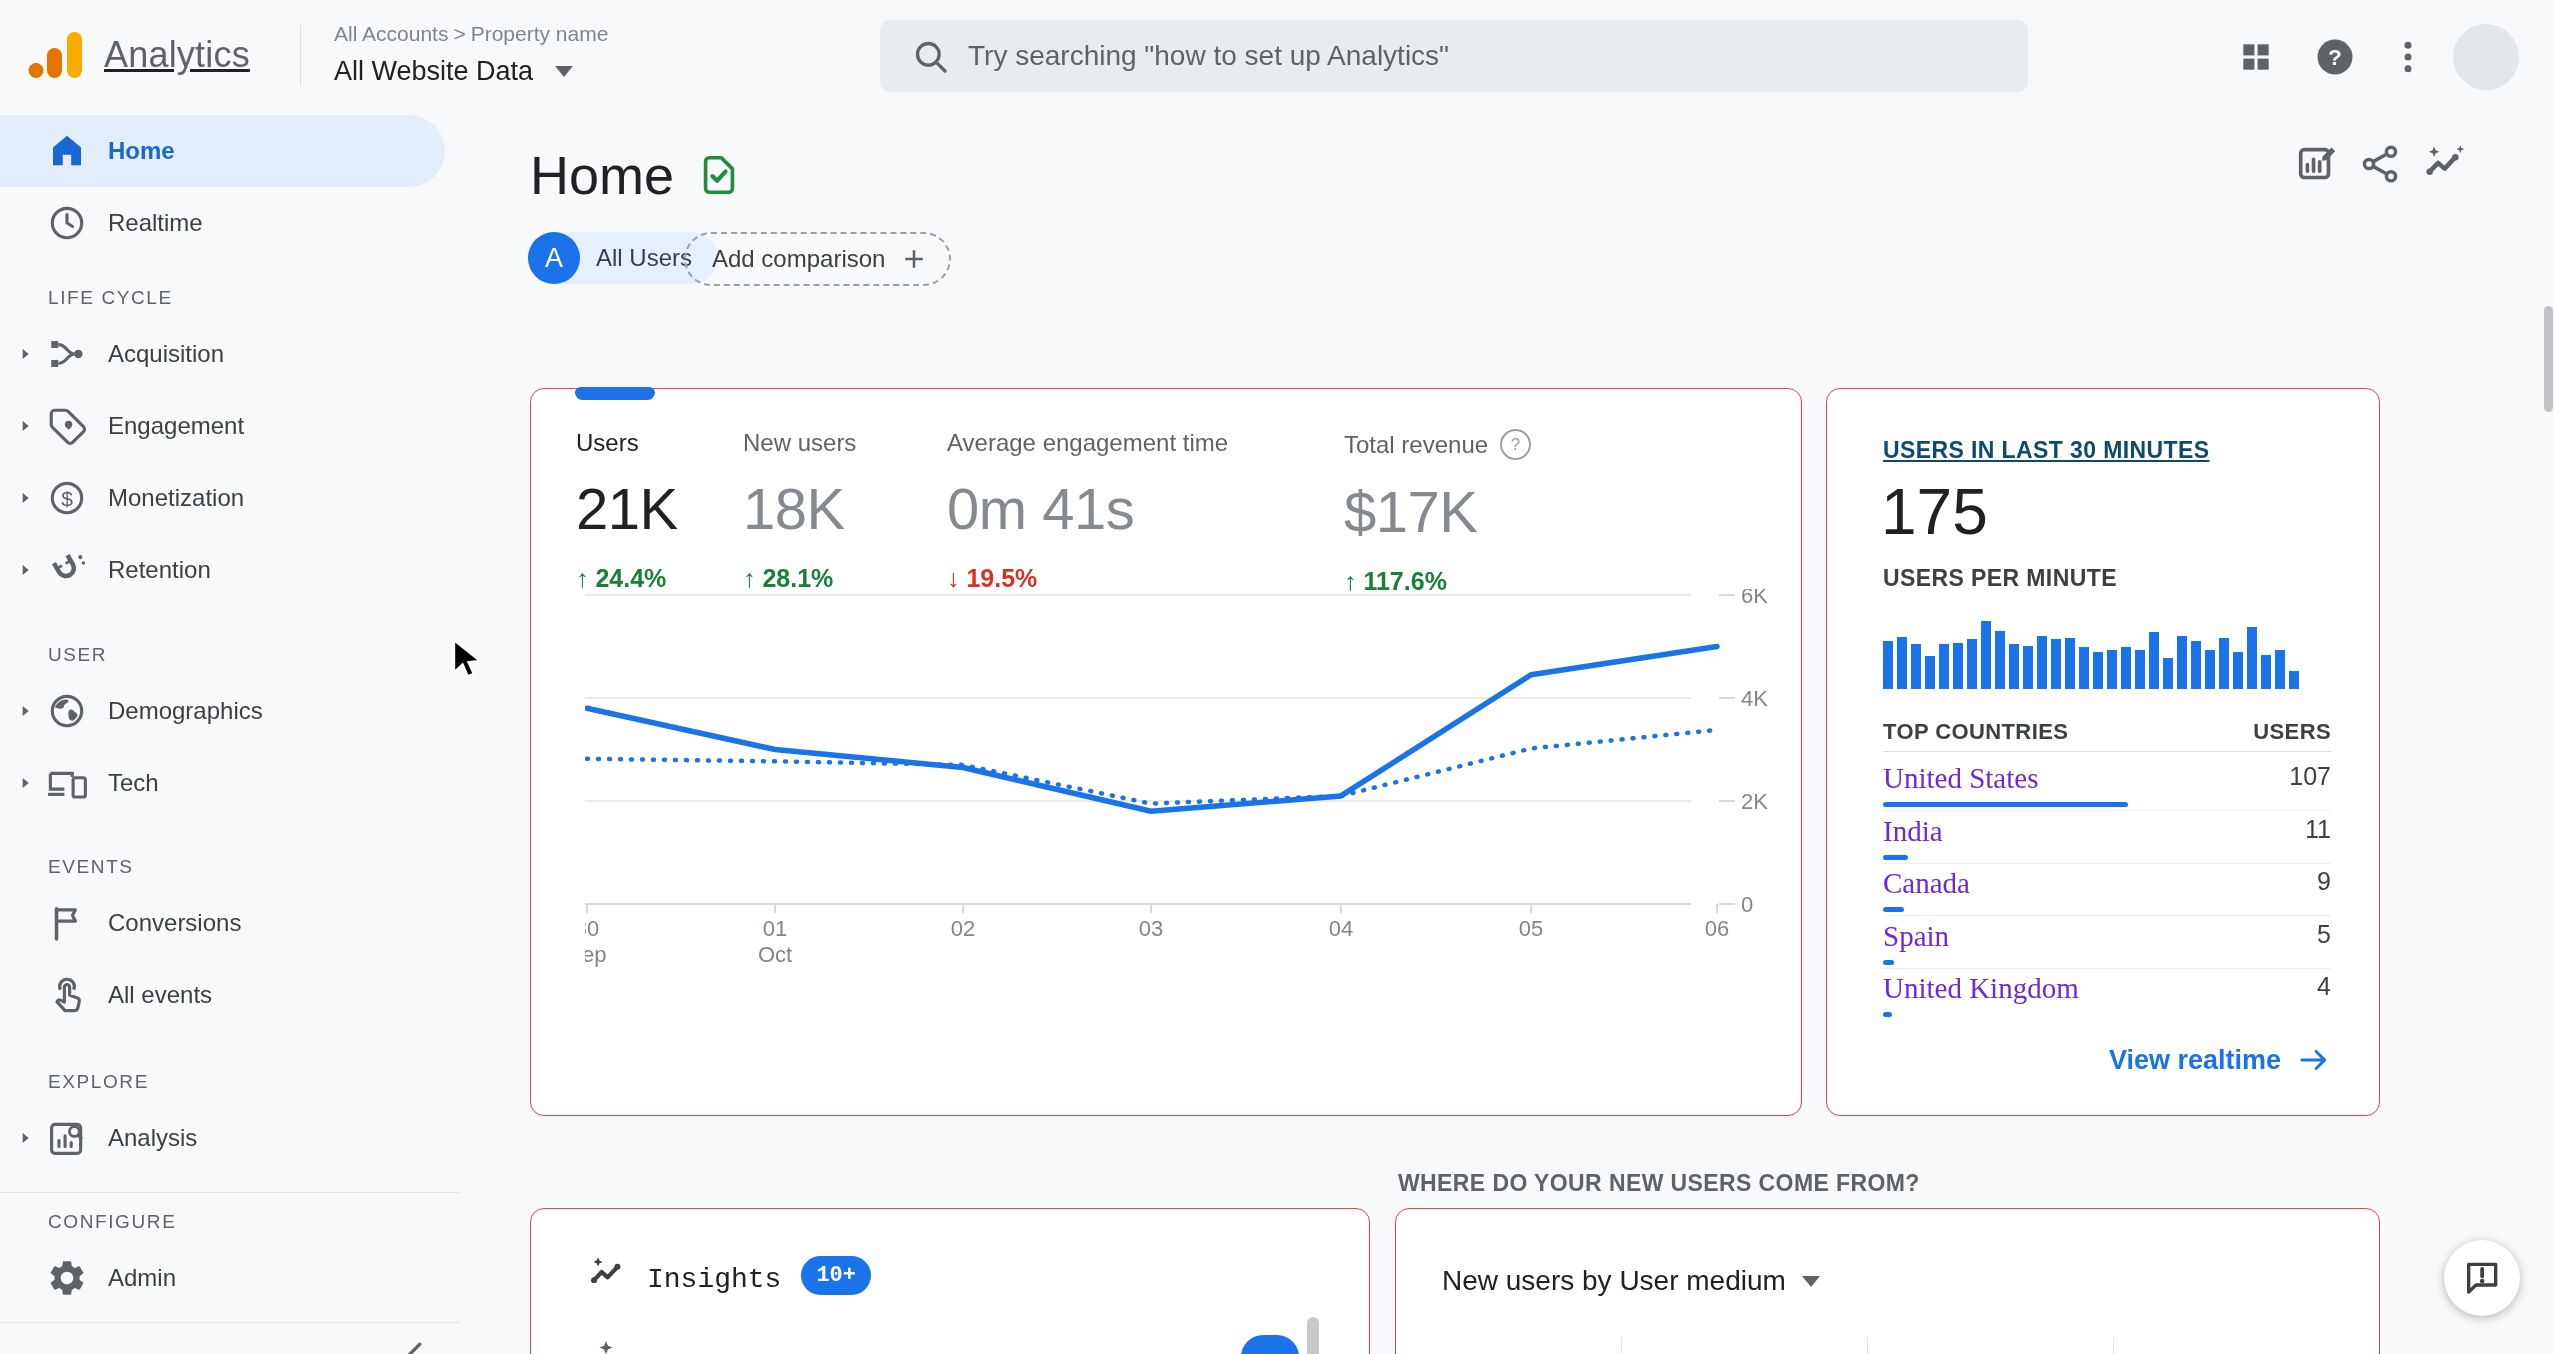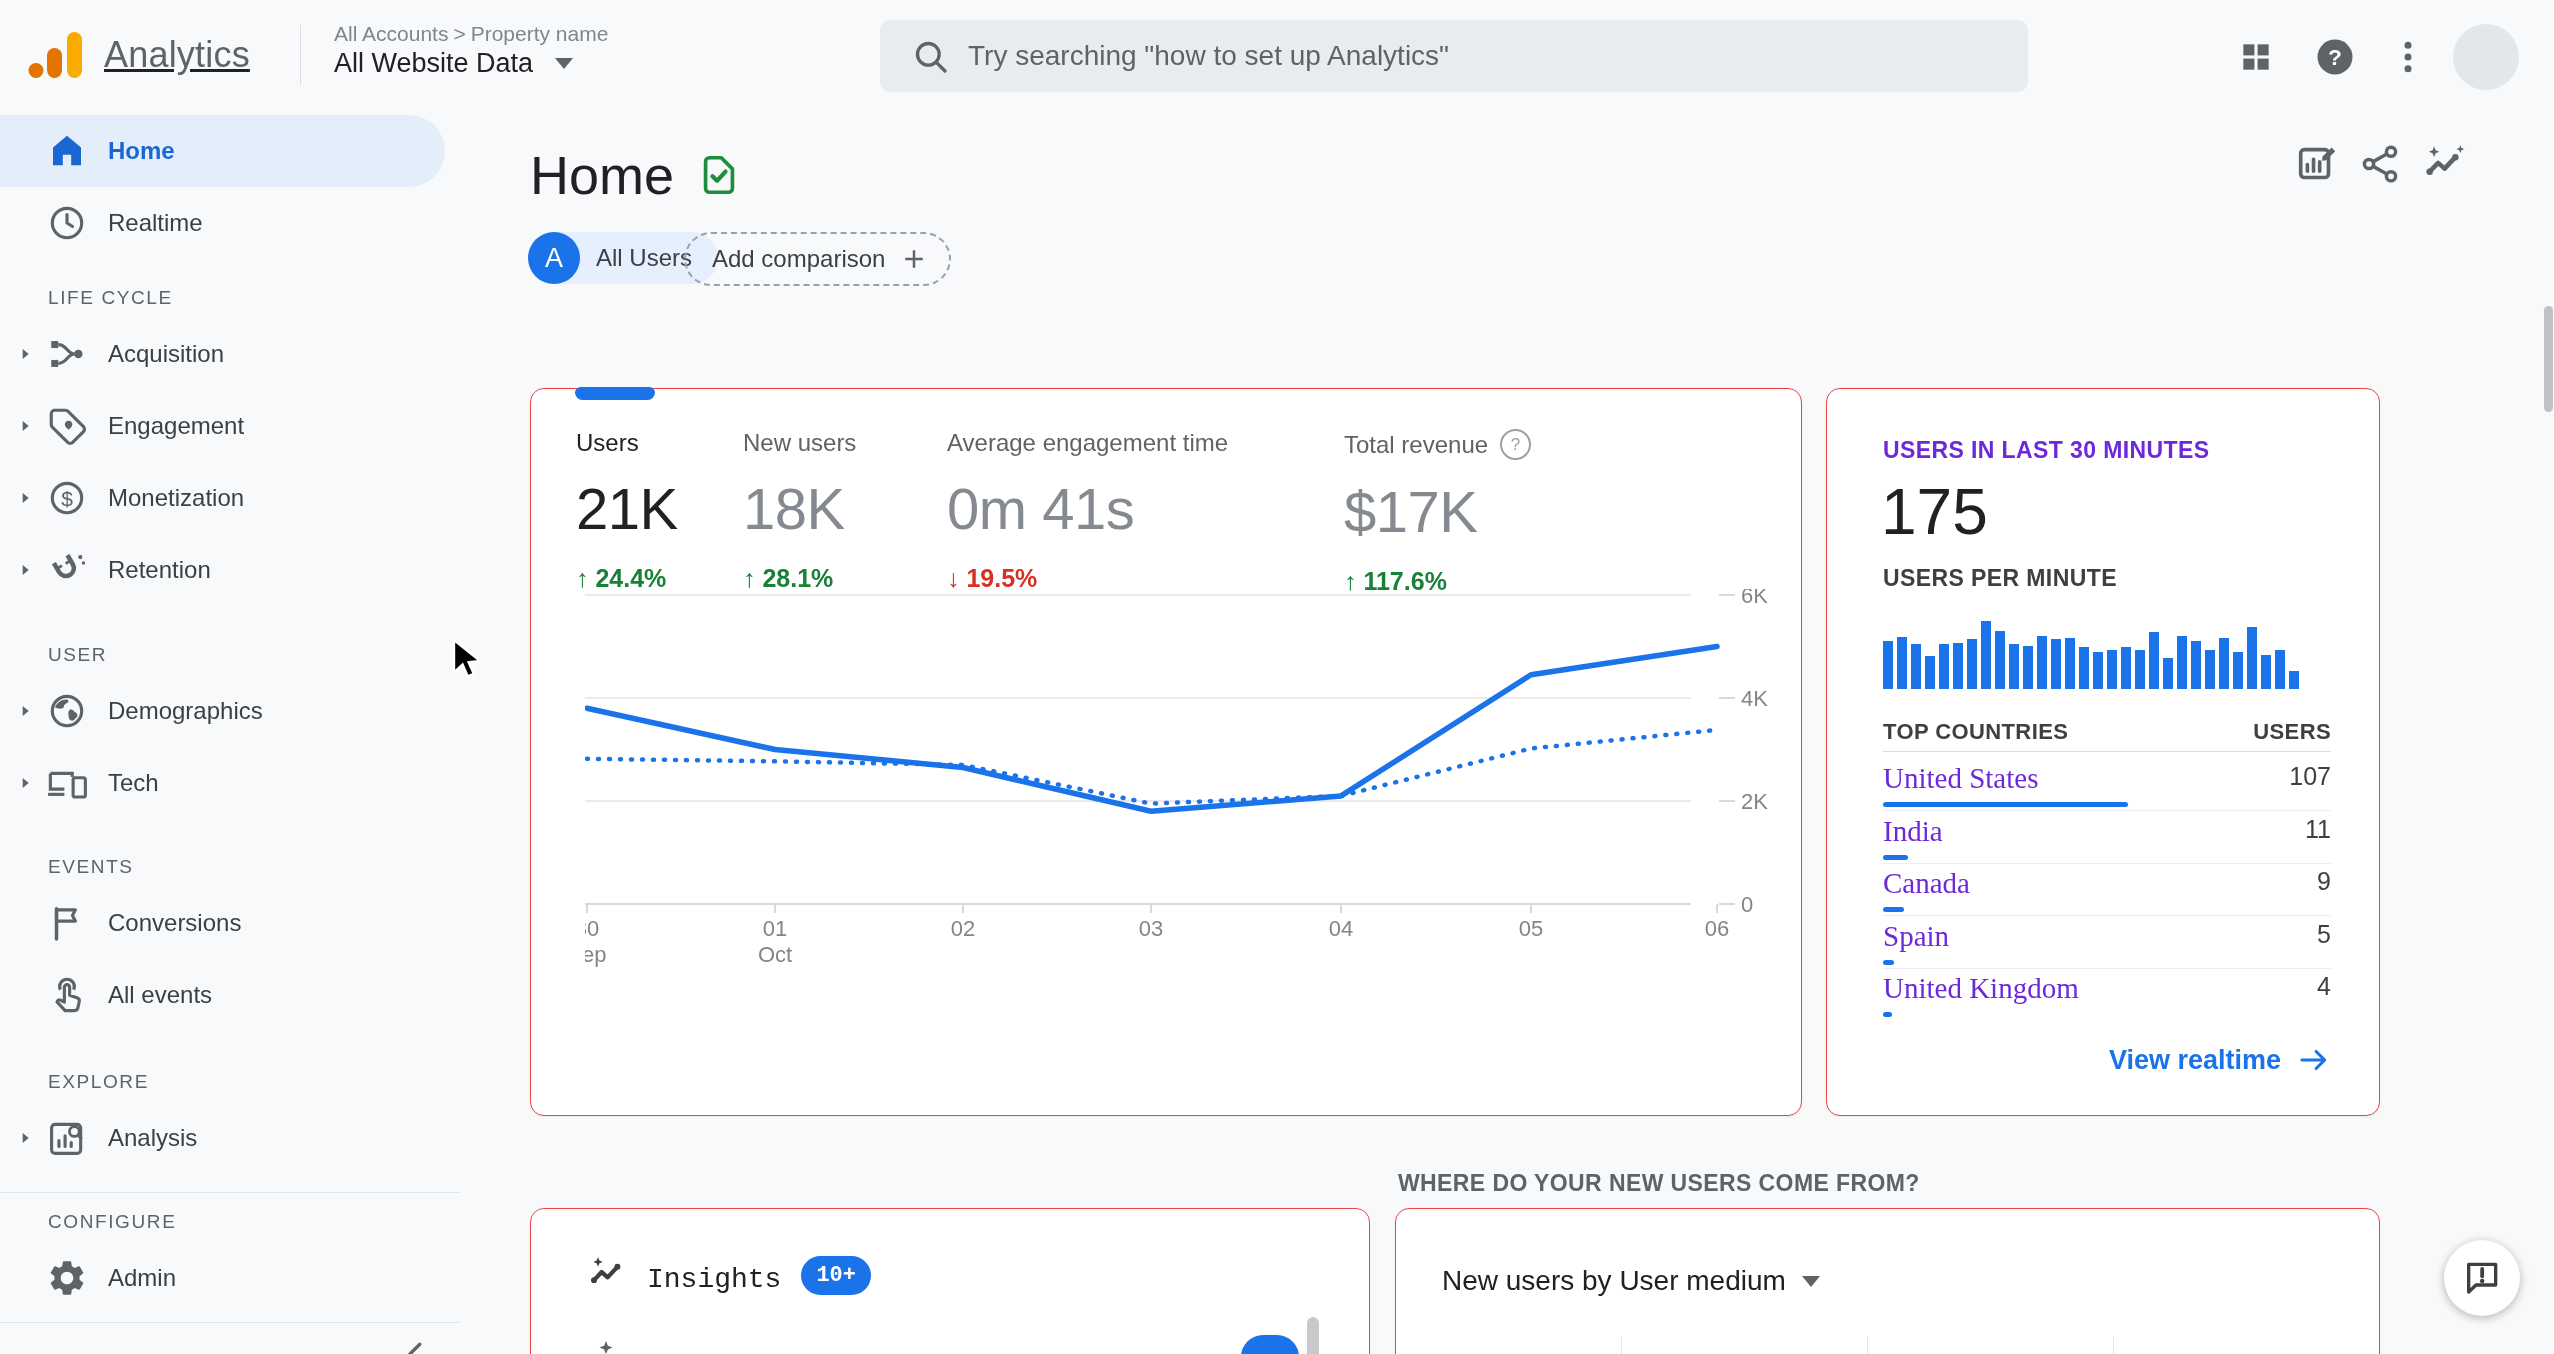--- a/index.html
+++ b/index.html
@@ -10,21 +10,21 @@
     color:#202124;
     -webkit-font-smoothing:antialiased;
   }
   
   #app-header{position:absolute;left:0;top:0;width:2554px;height:115px;}
   #logo{position:absolute;left:25px;top:24px;display:flex;align-items:center;cursor:pointer;text-decoration:underline;}
   #logo-text{font-size:36px;color:#5f6368;margin-left:17px;letter-spacing:.2px;}
   #header-vdiv{position:absolute;left:300px;top:25px;width:1px;height:60px;background:#dadce0;}
   #breadcrumb{position:absolute;left:334px;top:22px;font-size:21px;color:#80868b;display:flex;gap:5px;}
   #breadcrumb span{cursor:pointer;}
-  #property-selector{position:absolute;left:334px;top:48px;display:flex;align-items:center;font-size:27px;color:#202124;cursor:pointer;}
+  #property-selector{position:absolute;left:334px;top:56px;display:flex;align-items:center;font-size:27px;color:#202124;cursor:pointer;}
   #property-selector .caret{margin-left:22px;}
   #search-bar{position:absolute;left:880px;top:20px;width:1148px;height:72px;border-radius:10px;background:#e9ecef;display:flex;align-items:center;cursor:text;}
   #search-bar .ph{font-size:28px;color:#5f6368;margin-left:18px;}
   #search-bar svg{margin-left:30px;}
   .hdr-icon{position:absolute;top:33px;width:48px;height:48px;display:flex;align-items:center;justify-content:center;cursor:pointer;}
   #grid-btn{left:2232px;}#help-btn{left:2311px;}#more-btn{left:2384px;}
   #avatar{position:absolute;left:2453px;top:24px;width:66px;height:66px;border-radius:50%;background:#e3e6ea;cursor:pointer;}
   
   #sidebar{position:absolute;left:0;top:115px;width:460px;height:1239px;}
   .side-row{height:72px;display:flex;align-items:center;position:relative;cursor:pointer;color:#3c4043;}
@@ -58,21 +58,21 @@
   .metric.emph .m-label{color:#202124;}
   .metric .m-value{font-size:58px;color:#848a90;margin-top:18px;letter-spacing:-.5px;}
   .metric.emph .m-value{color:#202124;}
   .metric .m-delta{font-size:25px;margin-top:22px;font-weight:bold;}
   .metric .m-delta.positive{color:#188038;}
   .metric .m-delta.negative{color:#d93025;}
   .help-circle{width:27px;height:27px;border:2px solid #9aa0a6;border-radius:50%;color:#9aa0a6;font-size:17px;display:inline-flex;align-items:center;justify-content:center;}
   #trend-chart{position:absolute;left:54px;top:200px;}
   
   #realtime-card{left:1826px;top:388px;width:552px;height:726px;}
-  #rt-title{position:absolute;left:56px;top:48px;font-size:23px;color:#6d28d9;letter-spacing:.4px;font-weight:bold;}
+  #rt-title{position:absolute;left:56px;top:48px;font-size:23px;color:#0c4a6e;letter-spacing:.4px;font-weight:bold;text-decoration:underline;}
   #rt-value{position:absolute;left:54px;top:86px;font-size:64px;color:#202124;}
   #rt-permin{position:absolute;left:56px;top:176px;font-size:23px;color:#3c4043;letter-spacing:.4px;font-weight:bold;}
   #minute-bars{position:absolute;left:56px;top:228px;}
   #ct-header{position:absolute;left:56px;right:48px;top:324px;height:38px;display:flex;justify-content:space-between;align-items:center;font-size:22px;letter-spacing:.4px;color:#3c4043;font-weight:bold;border-bottom:1px solid #dadce0;}
   .ct-row{position:absolute;left:56px;right:48px;height:52px;border-bottom:1px solid #eceef0;}
   .ct-row.last{border-bottom:none;}
   .ct-row .ct-name{position:absolute;left:0;top:4px;font-size:29px;color:#6d28d9;font-family:Liberation Serif, serif;}
   .ct-row .ct-val{position:absolute;right:0;top:4px;font-size:25px;color:#3c4043;}
   .ct-row .ct-bar{position:absolute;left:0;top:44px;height:5px;border-radius:3px;background:#1a73e8;}
   #view-realtime{position:absolute;right:48px;top:654px;display:flex;align-items:center;font-size:27px;color:#1a73e8;font-weight:bold;cursor:pointer;}

